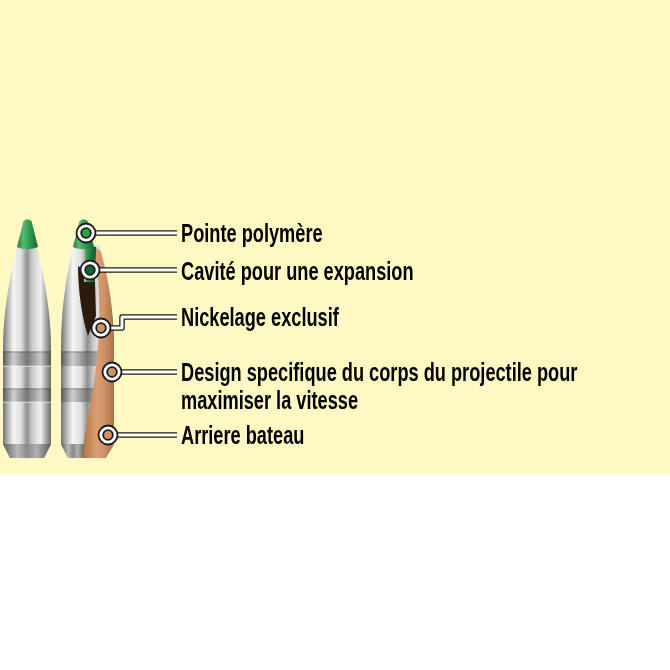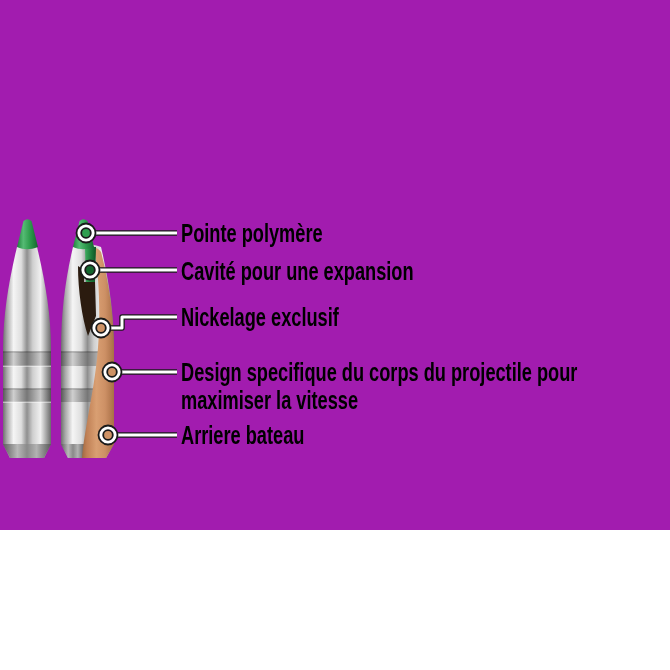--- a/index.html
+++ b/index.html
@@ -3,22 +3,22 @@
 <meta charset="utf-8">
 <style>
   html, body {
     margin: 0;
     padding: 0;
     background: #ffffff;
   }
   #canvas {
     position: relative;
     width: 670px;
-    height: 530px;
-    background: #a21caf;
+    height: 474px;
+    background: #fef9c3;
     overflow: hidden;
     font-family: "Liberation Sans", sans-serif;
   }
   #diagram-svg {
     position: absolute;
     left: 0;
     top: 0;
   }
   .callout-label {
     position: absolute;

